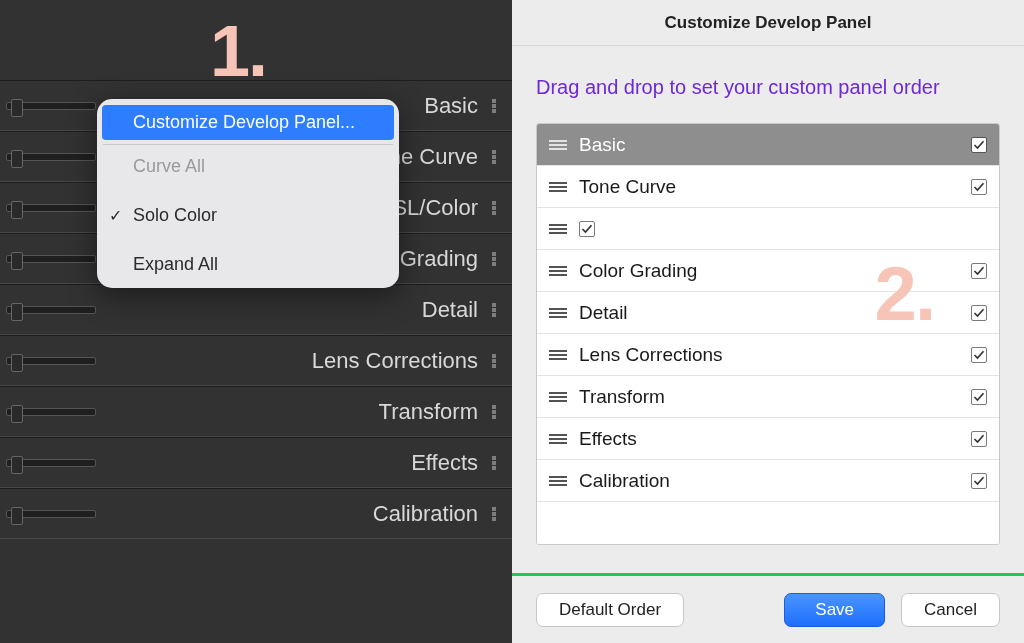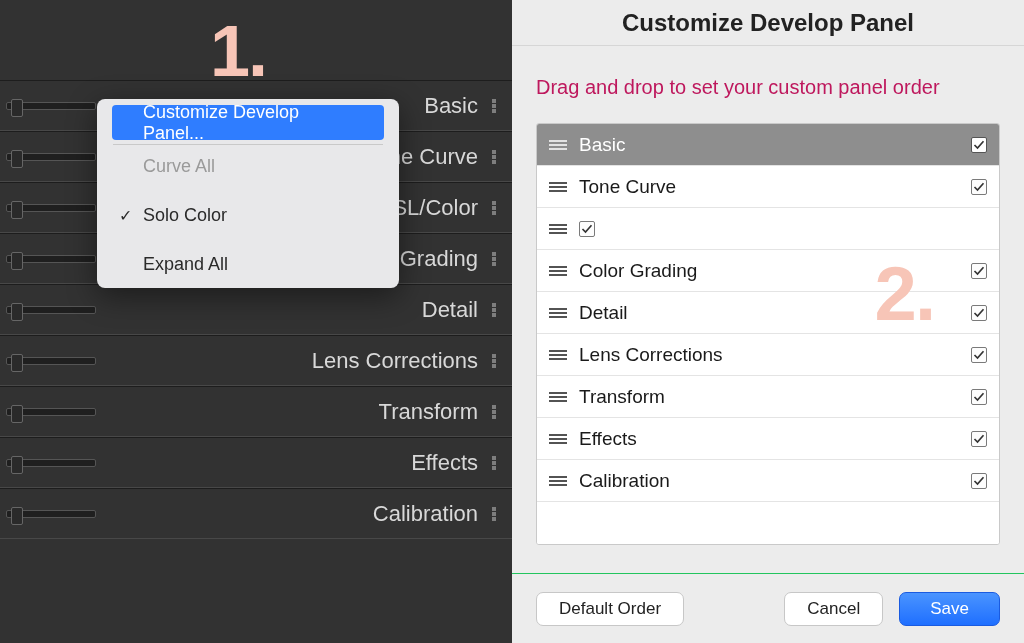--- a/index.html
+++ b/index.html
@@ -23,41 +23,41 @@
     width: 90px; height: 8px; background: #1f1f1f; border: 1px solid #555; border-radius: 2px;
   }
   .slider-stub::after {
     content: ""; position: absolute; left: 4px; top: -4px; width: 10px; height: 16px;
     background: #2a2a2a; border: 1px solid #666; border-radius: 2px;
   }
 
   
   .ctx-menu {
     position: absolute; top: 99px; left: 97px; width: 302px;
-    background: #e8e8ea; border-radius: 8px; box-shadow: 0 8px 30px rgba(0,0,0,.45);
-    padding: 6px 10px; z-index: 10;
+    background: #e8e8ea; border-radius: 15px; box-shadow: 0 8px 30px rgba(0,0,0,.45);
+    padding: 6px 0; z-index: 10;
   }
   .ctx-item {
     height: 35px; display: flex; align-items: center; padding: 0 20px 0 36px;
     font-size: 18px; color: #2a2a2a; position: relative;
   }
   .ctx-item.hl { background: #2f7dff; color: #fff; border-radius: 4px; margin: 0 5px; padding-left: 31px; }
   .ctx-item.disabled { color: #9a9a9a; }
   .ctx-sep { height: 1px; background: #c9c9c9; margin: 4px 6px; }
   .ctx-check { position: absolute; left: 12px; top: 8px; font-size: 16px; }
   .ctx-gap { height: 14px; }
 
   
   .right-pane { width: 512px; height: 643px; background: #ececec; position: relative; display: flex; flex-direction: column; }
   .dlg-titlebar {
     height: 46px; display: flex; align-items: center; justify-content: center;
-    font-weight: 700; font-size: 24px; color: #222; border-bottom: 1px solid #d6d6d6;
+    font-weight: 700; font-size: 17px; color: #222; border-bottom: 1px solid #d6d6d6;
   }
   .dlg-body { padding: 30px 24px 10px 24px; flex: 1; }
-  .dlg-instruction { font-size: 20px; color: #be185d; margin-bottom: 24px; }
+  .dlg-instruction { font-size: 20px; color: #6d28d9; margin-bottom: 24px; }
   .reorder-list { background: #fff; border: 1px solid #c9c9c9; border-radius: 3px; overflow: hidden; }
   .reorder-row {
     height: 42px; display: flex; align-items: center; padding: 0 12px;
     border-bottom: 1px solid #e4e4e4; font-size: 19px; color: #1a1a1a;
   }
   .reorder-row:last-child { border-bottom: none; }
   .reorder-row.sel { background: #8e8e8e; color: #fff; }
   .drag-handle { width: 18px; display: flex; flex-direction: column; gap: 2px; margin-right: 12px; }
   .drag-handle span { height: 2px; background: currentColor; opacity: .75; }
   .row-label { flex: 1; }
@@ -66,21 +66,21 @@
     display: flex; align-items: center; justify-content: center; background: #fdfdfd;
   }
   .row-check svg { width: 12px; height: 12px; }
   .reorder-row.sel .row-check { background: #fff; border-color: #555; }
   .reorder-blank { height: 42px; background: #fff; }
 
   .annot-2 { position: absolute; top: 250px; right: 90px; font-size: 76px; font-weight: 700; color: #f7c5b7; letter-spacing: -2px; pointer-events: none; }
 
   .dlg-footer {
     height: 70px; display: flex; align-items: center; padding: 0 24px; gap: 16px;
-    border-top: 1px solid #22c55e;
+    border-top: 3px solid #22c55e;
   }
   .spacer { flex: 1; }
   .btn {
     height: 34px; padding: 0 22px; border-radius: 7px; border: 1px solid #c7c7c7;
     background: #fff; font-size: 17px; color: #222; display: flex; align-items: center;
   }
   .btn.primary {
     background: linear-gradient(#4a94ff, #1f6fff); border: 1px solid #1a5be0; color: #fff;
     padding: 0 30px;
   }
@@ -322,20 +322,20 @@
         <div class="reorder-blank"></div>
       </div>
 
     <div class="annot-2">2.</div>
   </div>
   <div class="dlg-footer">
     <div class="btn">
       <span>Default Order</span>
     </div>
     <div class="spacer"></div>
+    <div class="btn primary">
+      <span>Save</span>
+    </div>
     <div class="btn">
       <span>Cancel</span>
     </div>
-    <div class="btn primary">
-      <span>Save</span>
-    </div>
   </div>
 </div>
 
 </body></html>

